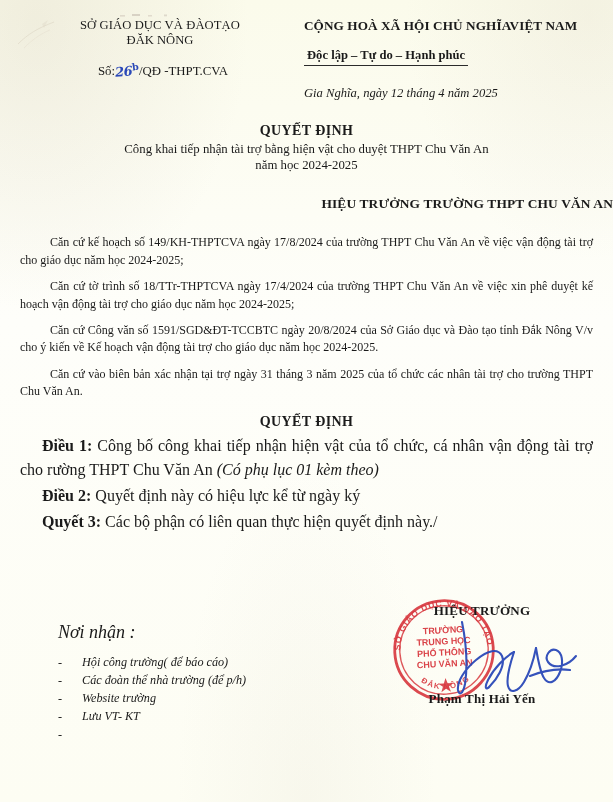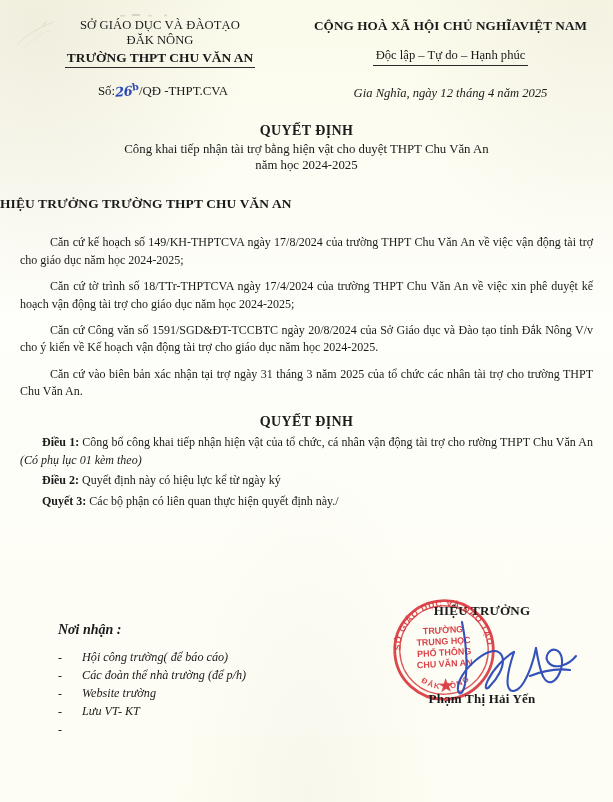--- a/index.html
+++ b/index.html
@@ -65,21 +65,20 @@
     padding: 14px 16px 0 16px;
     box-sizing: border-box;
   }
   .hdr-left {
     width: 288px;
     text-align: center;
     padding-top: 4px;
   }
   .hdr-right {
     flex: 1;
-    text-align: center;
     padding-top: 4px;
   }
   .org-line1 {
     font-size: 12.6px;
     letter-spacing: .1px;
     line-height: 1.18;
     white-space: nowrap;
   }
   .org-line2 {
     font-size: 12.6px;
@@ -123,21 +122,21 @@
 
   .nation-line {
     font-size: 13.2px;
     font-weight: bold;
     letter-spacing: .1px;
     white-space: nowrap;
     line-height: 1.2;
   }
   .motto {
     font-size: 12.6px;
-    font-weight: normal;
+    font-weight: bold;
     display: inline-block;
     border-bottom: 1.4px solid #2b2b2b;
     padding: 0 3px 1px 3px;
     margin-top: 14px;
     line-height: 1.25;
   }
   .date-line {
     margin-top: 20px;
     font-size: 12.6px;
     font-style: italic;
@@ -155,21 +154,21 @@
     letter-spacing: .4px;
   }
   .doc-subtitle {
     font-size: 12.8px;
     line-height: 1.32;
     margin-top: 2px;
     padding: 0 34px;
   }
   .authority {
     margin-top: 22px;
-    text-align: left;
+    text-align: right;
     font-size: 13.4px;
     font-weight: bold;
     letter-spacing: .15px;
   }
 
   
   .body-block {
     margin-top: 22px;
     padding: 0 20px 0 20px;
   }
@@ -188,21 +187,21 @@
     text-align: center;
     font-size: 14px;
     font-weight: bold;
     letter-spacing: .4px;
   }
   .articles {
     margin-top: 4px;
     padding: 0 20px;
   }
   .article {
-    font-size: 12px;
+    font-size: 16px;
     line-height: 1.45;
     text-align: justify;
     text-indent: 22px;
     margin: 0 0 3px 0;
   }
   .article b { font-weight: bold; }
   .article i { font-style: italic; }
 
   
   .footer {
@@ -212,23 +211,22 @@
     width: 613px;
     height: 200px;
   }
   .recipients {
     position: absolute;
     left: 58px;
     top: 24px;
     width: 300px;
   }
   .recip-title {
-    font-size: 14px;
+    font-size: 18px;
     font-style: italic;
-    font-weight: bold;
   }
   .recip-list {
     margin: 10px 0 0 0;
     padding: 0;
     list-style: none;
   }
   .recip-list li {
     font-size: 12.2px;
     font-style: italic;
     line-height: 1.48;
@@ -300,21 +298,20 @@
   <rect x="46" y="2.5" width="3" height="1.8" fill="#ab9d95" opacity=".6"></rect>
 </svg>
 
 <div class="page">
 
   <div class="header">
 
     <div class="hdr-left">
       <div class="org-line1">SỞ GIÁO DỤC VÀ ĐÀOTẠO</div>
       <div class="org-line2">ĐĂK NÔNG</div>
-      <div class="org-school">TRƯỜNG THPT CHU VĂN AN</div>
 
       <div class="so-line">
         <span>Số:</span><span class="so-handwritten">26</span><span class="so-sup">b</span><span>/QĐ -THPT.CVA</span>
       </div>
     </div>
 
     <div class="hdr-right">
       <div class="nation-line">CỘNG HOÀ XÃ HỘI CHỦ NGHĨAVIỆT  NAM</div>
       <div class="motto">Độc lập – Tự do – Hạnh phúc</div>
       <div class="date-line">Gia Nghĩa, ngày 12 tháng 4 năm 2025</div>

